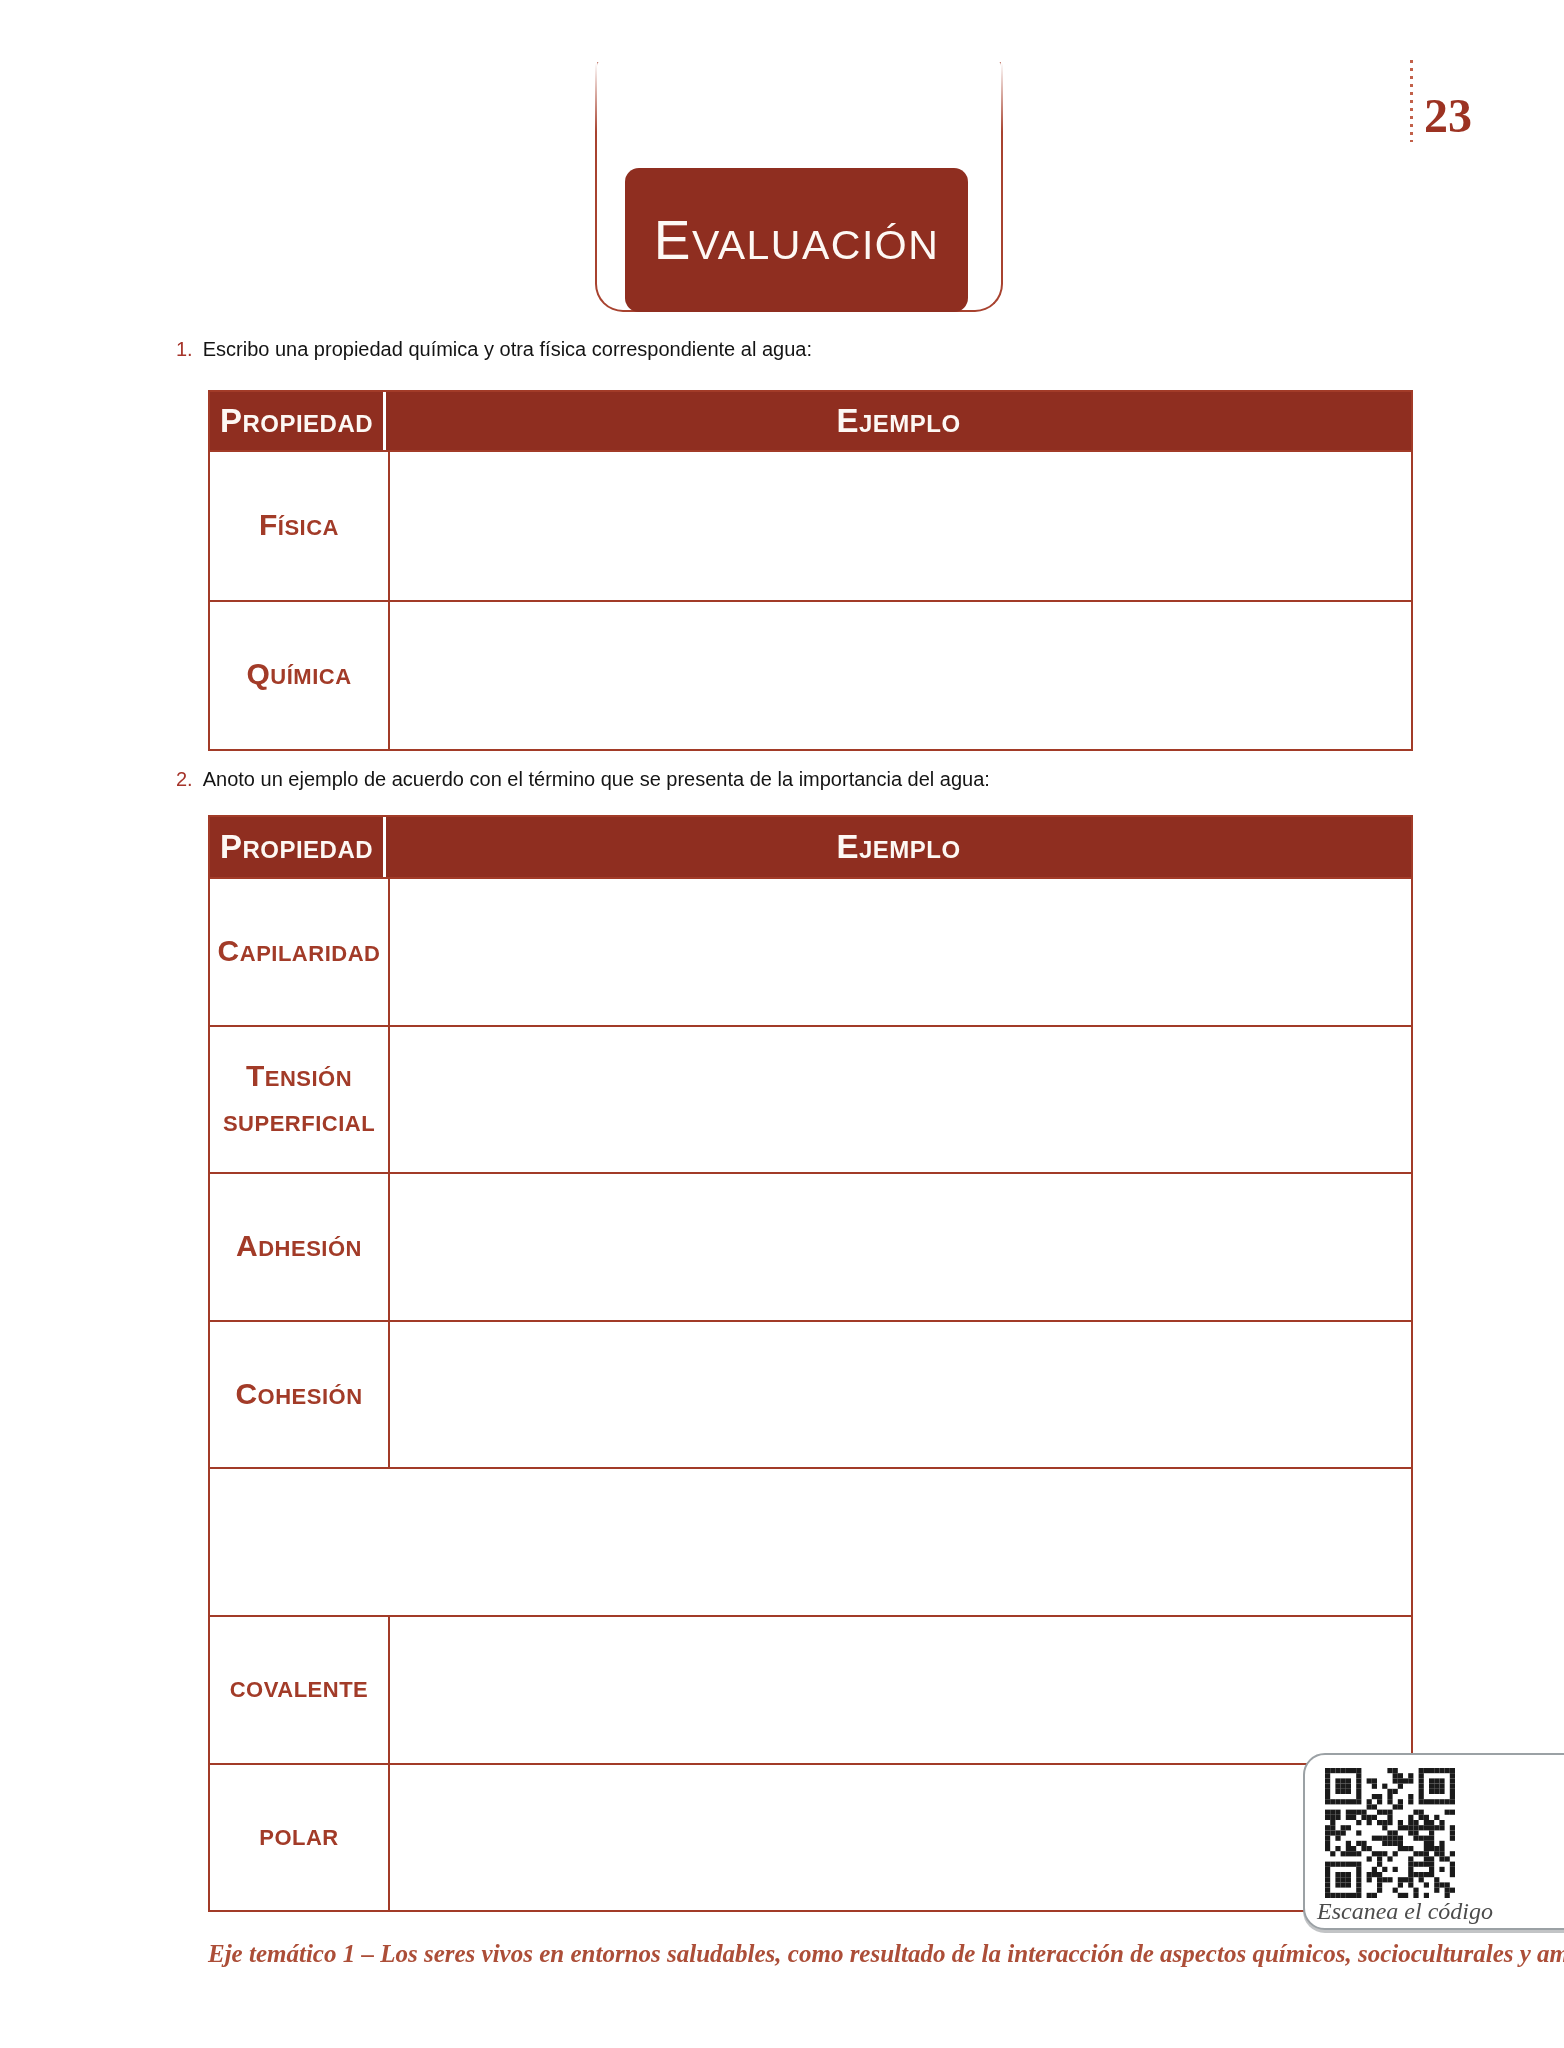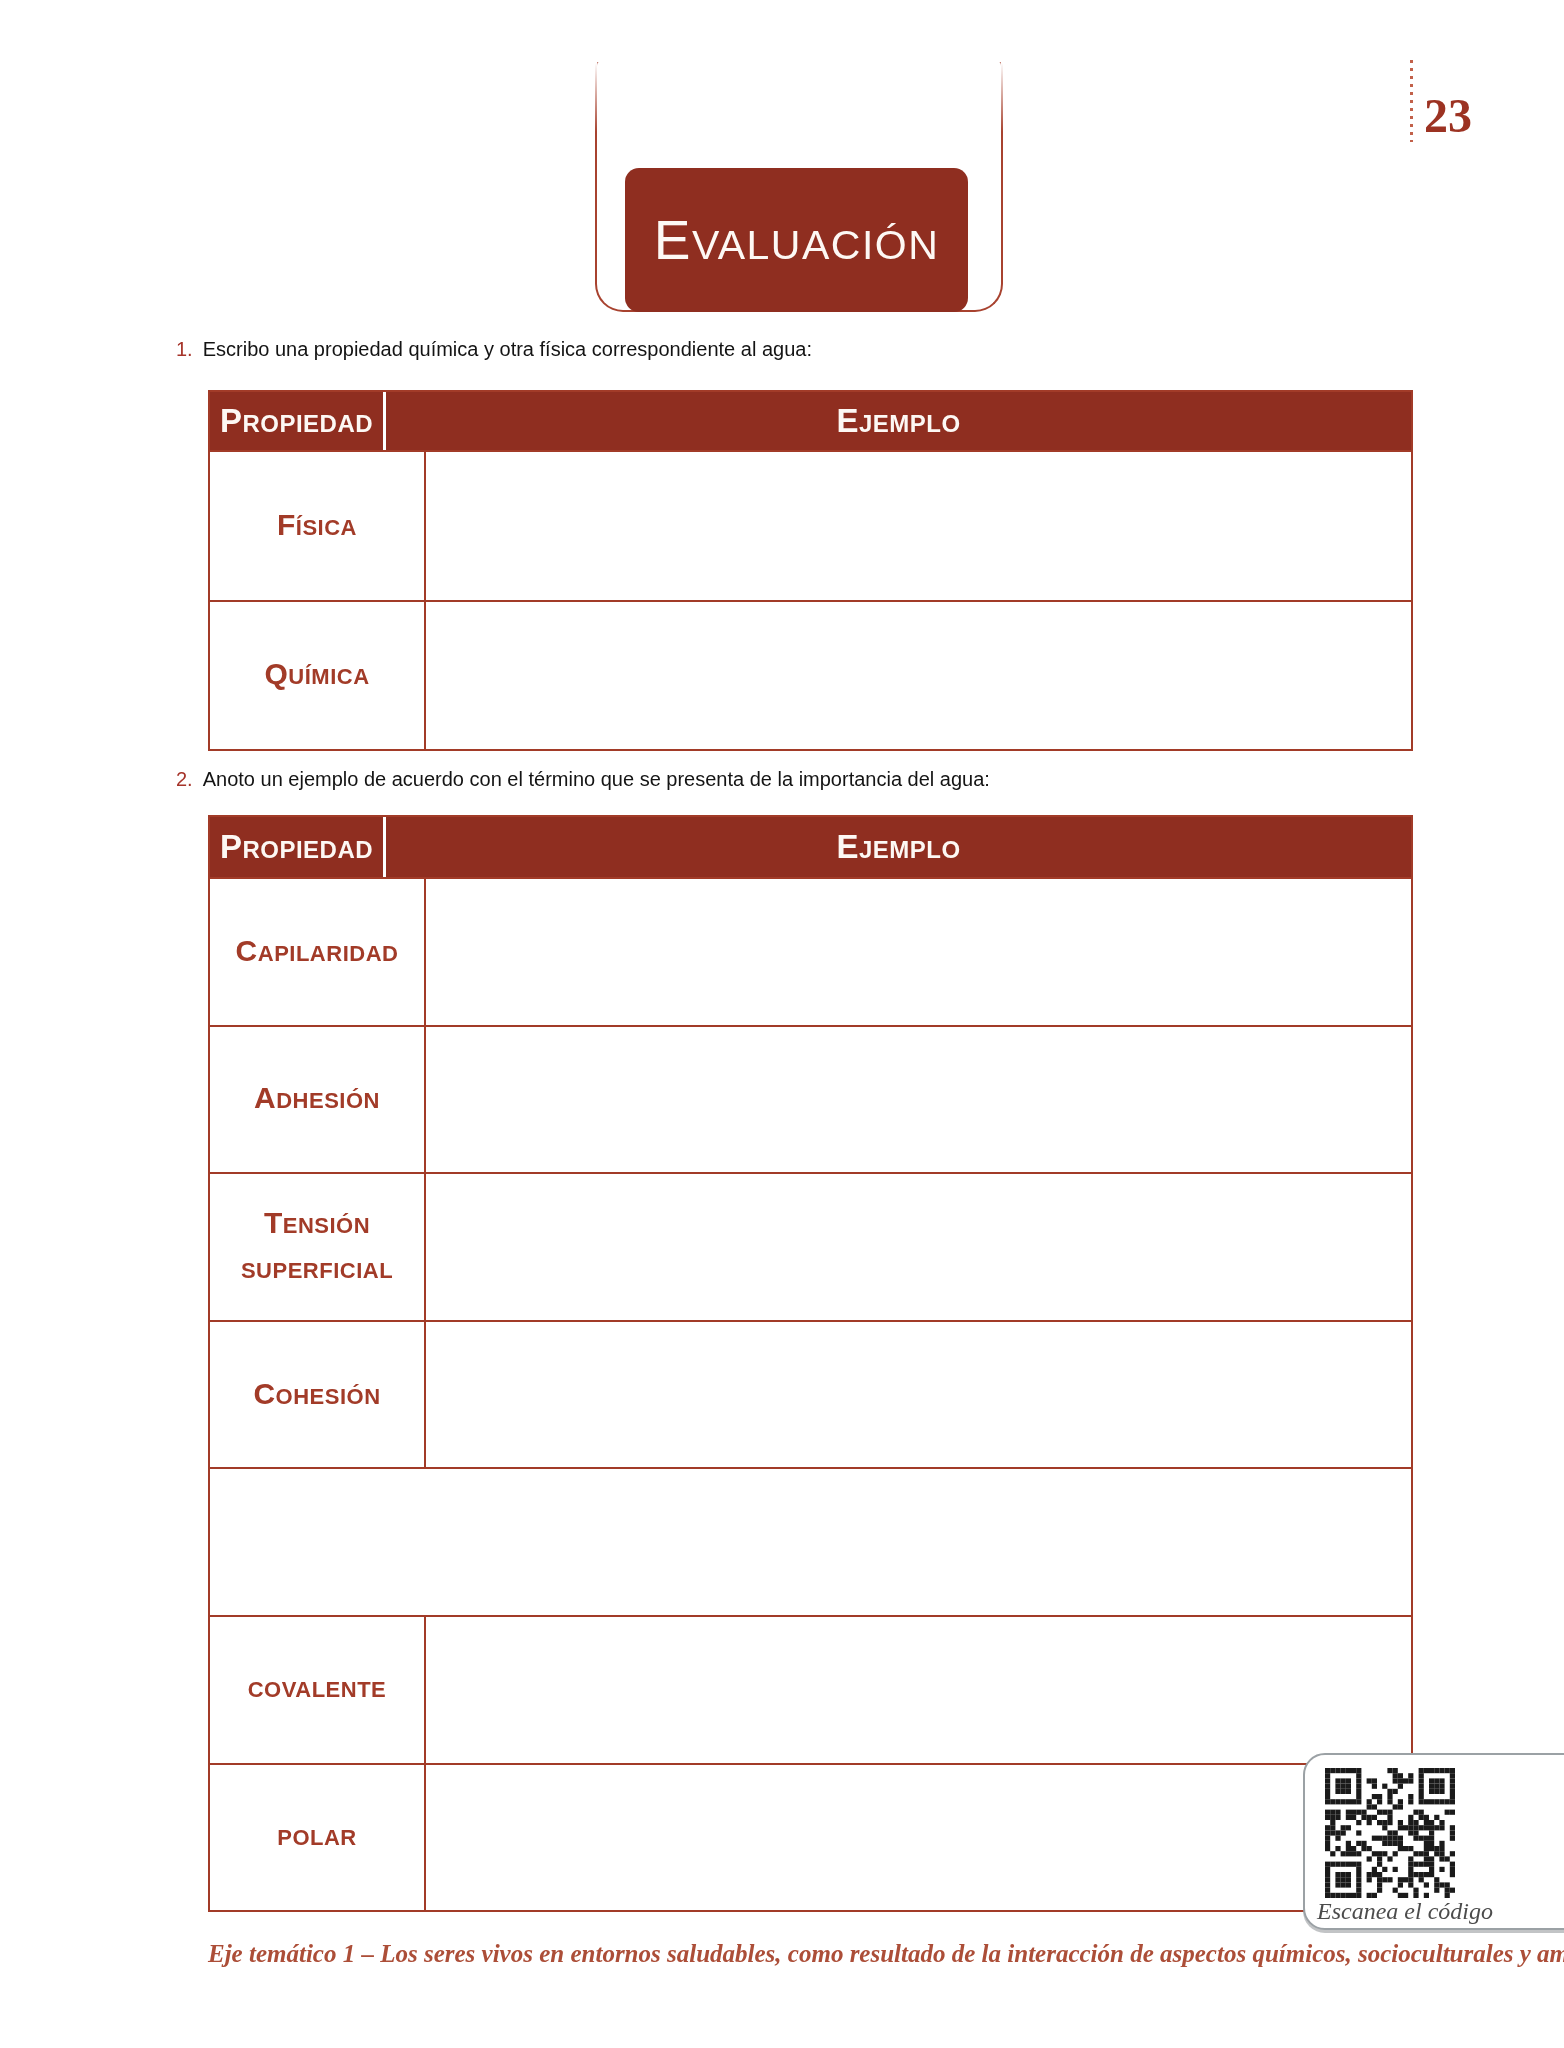--- a/index.html
+++ b/index.html
@@ -32,21 +32,21 @@
   
   .wtable{position:absolute;left:208px;width:1205px;border:2px solid #a23b28;box-sizing:border-box;}
   .thead{display:flex;background:#8f2e20;box-sizing:border-box;}
   .thead .cell-prop{width:176px;border-right:3px solid #ffffff;box-sizing:border-box;
     display:flex;align-items:center;justify-content:center;}
   .thead .cell-ej{flex:1;display:flex;align-items:center;justify-content:center;border-radius:18px;}
   .hlabel{color:#fdf8f4;font-weight:700;font-size:24px;letter-spacing:.5px;}
   .hlabel .cap{font-size:33px;}
   .trow{display:flex;border-top:2px solid #a23b28;box-sizing:border-box;background:#fff;}
   .trow:first-of-type{border-top:none;}
-  .trow .cell-prop{width:216px;border-right:2px solid #a23b28;box-sizing:border-box;
+  .trow .cell-prop{width:180px;border-right:2px solid #a23b28;box-sizing:border-box;
     display:flex;flex-direction:column;align-items:center;justify-content:center;}
   .trow .cell-ej{flex:1;}
   .rlabel{color:#a23b28;font-weight:700;font-size:22px;letter-spacing:.5px;
     line-height:45px;text-align:center;}
   .rlabel .cap{font-size:30px;}
 
   #table-1{top:390px;}
   #table-1 .thead{height:58px;}
   #table-1 .trow{height:149.5px;}
   #table-2{top:815px;}
@@ -138,30 +138,30 @@
         <div class="cell-prop">
           <span class="rlabel">
             <div><span class="cap">C</span>APILARIDAD</div>
           </span>
         </div>
         <div class="cell-ej"></div>
       </div>
       <div class="trow">
         <div class="cell-prop">
           <span class="rlabel">
-            <div><span class="cap">A</span>DHESIÓN</div>
-          </span>
-        </div>
-        <div class="cell-ej"></div>
-      </div>
-      <div class="trow">
-        <div class="cell-prop">
-          <span class="rlabel">
             <div><span class="cap">T</span>ENSIÓN</div>
             <div>SUPERFICIAL</div>
+          </span>
+        </div>
+        <div class="cell-ej"></div>
+      </div>
+      <div class="trow">
+        <div class="cell-prop">
+          <span class="rlabel">
+            <div><span class="cap">A</span>DHESIÓN</div>
           </span>
         </div>
         <div class="cell-ej"></div>
       </div>
       <div class="trow">
         <div class="cell-prop">
           <span class="rlabel">
             <div><span class="cap">C</span>OHESIÓN</div>
           </span>
         </div>

